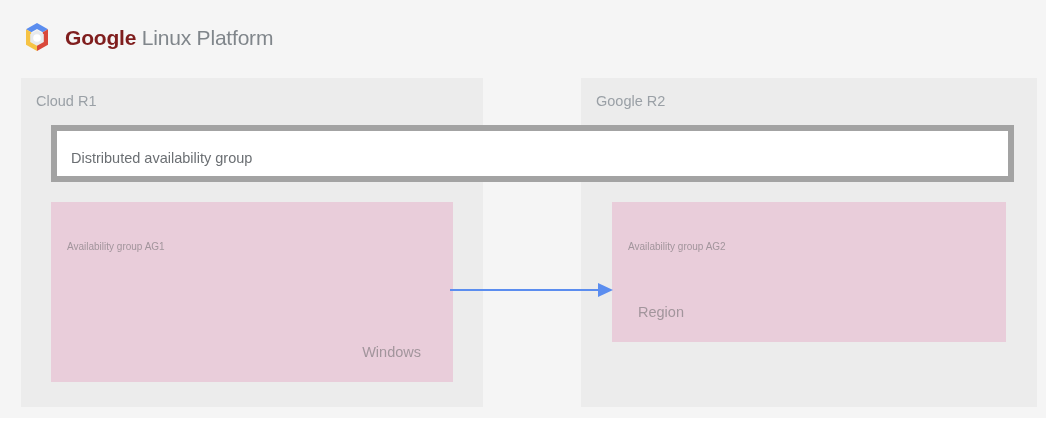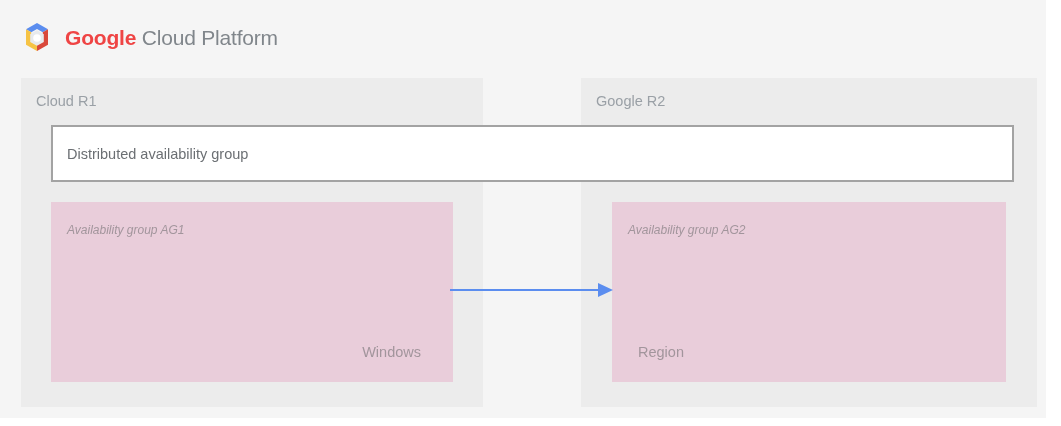--- a/index.html
+++ b/index.html
@@ -46,21 +46,21 @@
     height: 32px;
     display: block;
   }
   .brand {
     font-size: 21px;
     letter-spacing: -0.2px;
     white-space: nowrap;
     line-height: 1;
   }
   .brand .b-strong {
-    color: #ef4444;
+    color: #7f1d1d;
     font-weight: bold;
   }
   .brand .b-light {
     color: #80868b;
     font-weight: normal;
   }
 
   
   .region {
     position: absolute;
@@ -88,21 +88,21 @@
   }
 
   
   .dag-box {
     position: absolute;
     left: 51px;
     top: 125px;
     width: 963px;
     height: 57px;
     background: #ffffff;
-    border: 2px solid #a3a3a3;
+    border: 6px solid #a3a3a3;
     box-sizing: border-box;
   }
   .dag-label {
     position: absolute;
     left: 14px;
     top: 19px;
     font-size: 14.5px;
     color: #6b6f73;
     white-space: nowrap;
   }
@@ -115,30 +115,29 @@
   #ag-box-1 {
     left: 51px;
     top: 202px;
     width: 402px;
     height: 180px;
   }
   #ag-box-2 {
     left: 612px;
     top: 202px;
     width: 394px;
-    height: 180px;
+    height: 140px;
   }
   .ag-title {
     position: absolute;
     left: 16px;
-    top: 21px;
-    font-size: 12px;
+    top: 39px;
+    font-size: 10px;
     color: #a2959c;
     white-space: nowrap;
-    font-style: italic;
   }
   .ag-os {
     position: absolute;
     font-size: 14.5px;
     color: #a2959c;
     white-space: nowrap;
   }
   #ag-os-1 {
     right: 32px;
     bottom: 22px;
@@ -173,21 +172,21 @@
 
         <path d="M10 16.5 L20.5 22.7 L20.5 41.3 L32 47.8 L32 60 L10 47.5 Z" fill="#f6c344"></path>
 
         <path d="M54 16.5 L54 47.5 L32 60 L32 47.8 L43.5 41.3 L43.5 22.7 Z" fill="#d9483b"></path>
 
         <path d="M32 18.5 L45.6 26.3 L45.6 41.9 L32 49.7 L18.4 41.9 L18.4 26.3 Z" fill="#e8eaed"></path>
         <circle cx="32" cy="34" r="7.6" fill="#ffffff"></circle>
       </svg>
     </span>
     <span class="brand">
-      <span class="b-strong">Google</span><span class="b-light"> Cloud Platform</span>
+      <span class="b-strong">Google</span><span class="b-light"> Linux Platform</span>
     </span>
   </div>
 
   <div class="region" id="region-r1">
     <div class="region-label">Cloud R1</div>
   </div>
 
   <div class="region" id="region-r2">
     <div class="region-label">Google R2</div>
   </div>

